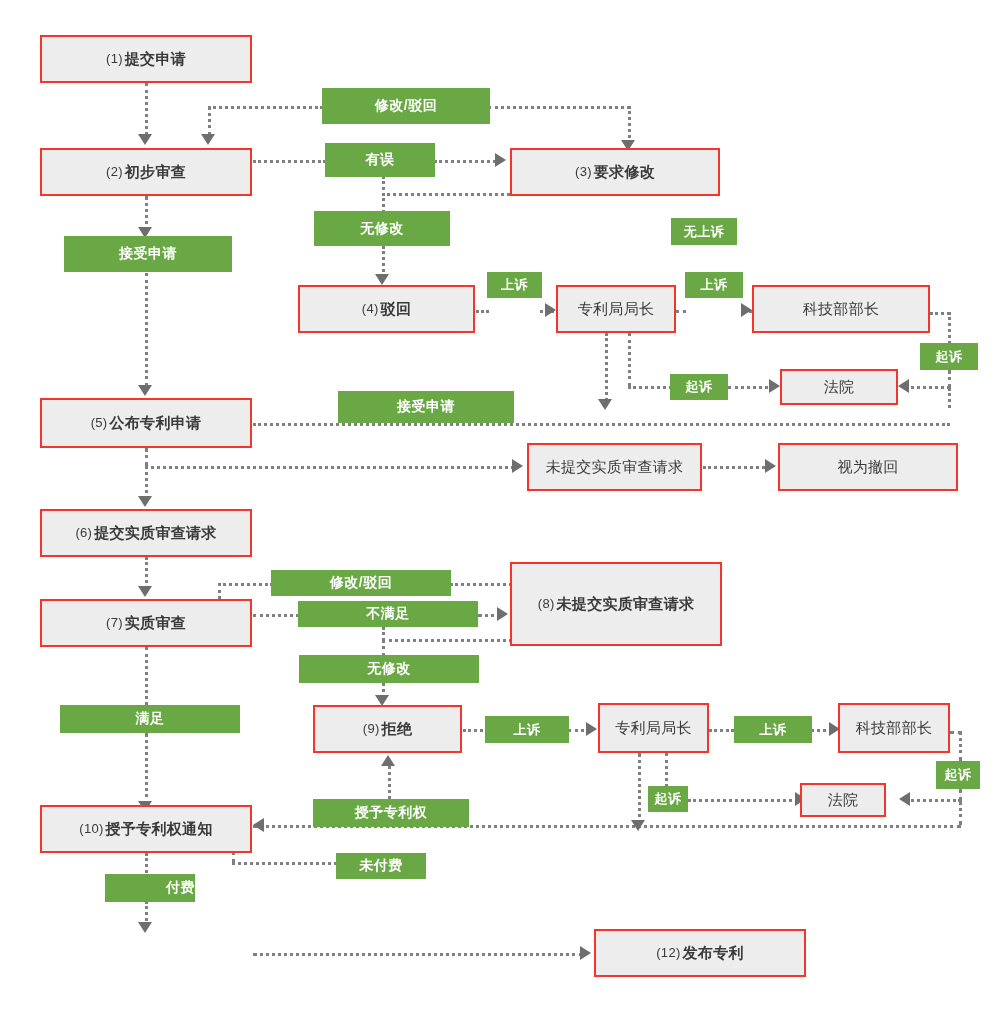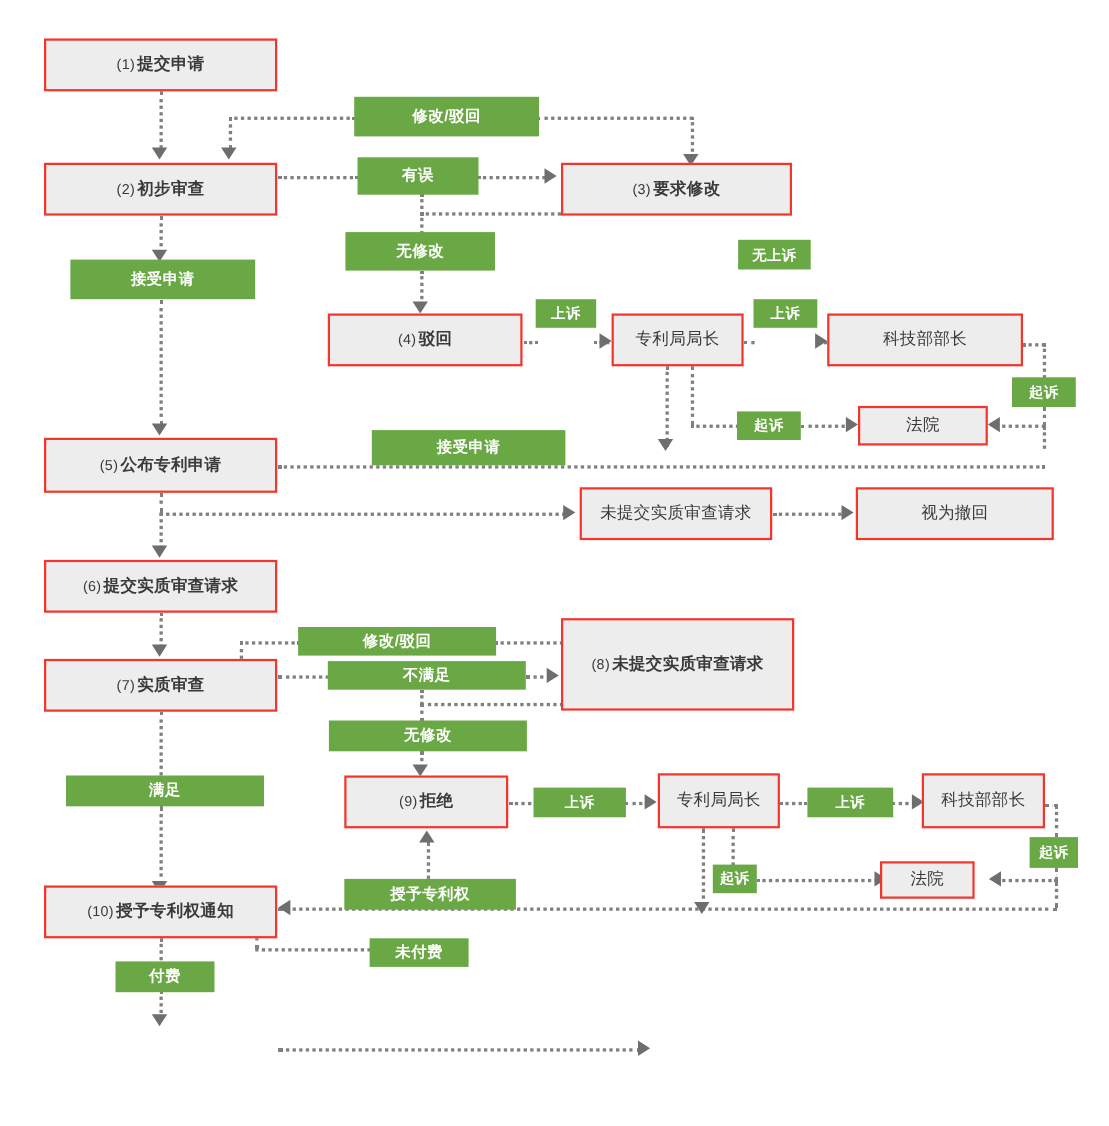--- a/index.html
+++ b/index.html
@@ -232,20 +232,24 @@
     <span class="num">(9)</span>
       <span>拒绝</span>
   </div>
 
   <div class="node" style="left:40px;top:805px;width:212px;height:48px;">
     <span class="num">(10)</span>
       <span>授予专利权通知</span>
   </div>
 
 
+  <div class="node" style="left:594px;top:929px;width:212px;height:48px;">
+    <span class="num">(12)</span>
+      <span>发布专利</span>
+  </div>
 
   <div class="node plain" style="left:556px;top:285px;width:120px;height:48px;">
     <span>专利局局长</span>
   </div>
 
   <div class="node plain" style="left:752px;top:285px;width:178px;height:48px;">
     <span>科技部部长</span>
   </div>
 
   <div class="node plain" style="left:780px;top:369px;width:118px;height:36px;">
@@ -345,17 +349,17 @@
   </div>
 
   <div class="glabel" style="left:313px;top:799px;width:156px;height:28px;">
     <span>授予专利权</span>
   </div>
 
   <div class="glabel" style="left:336px;top:853px;width:90px;height:26px;">
     <span>未付费</span>
   </div>
 
-  <div class="glabel" style="left:105px;top:874px;width:90px;height:28px;">
+  <div class="glabel" style="left:105px;top:874px;width:90px;height:28px;justify-content:flex-end;">
     <span>付费</span>
   </div>
 
 </div>
 
 </body></html>

